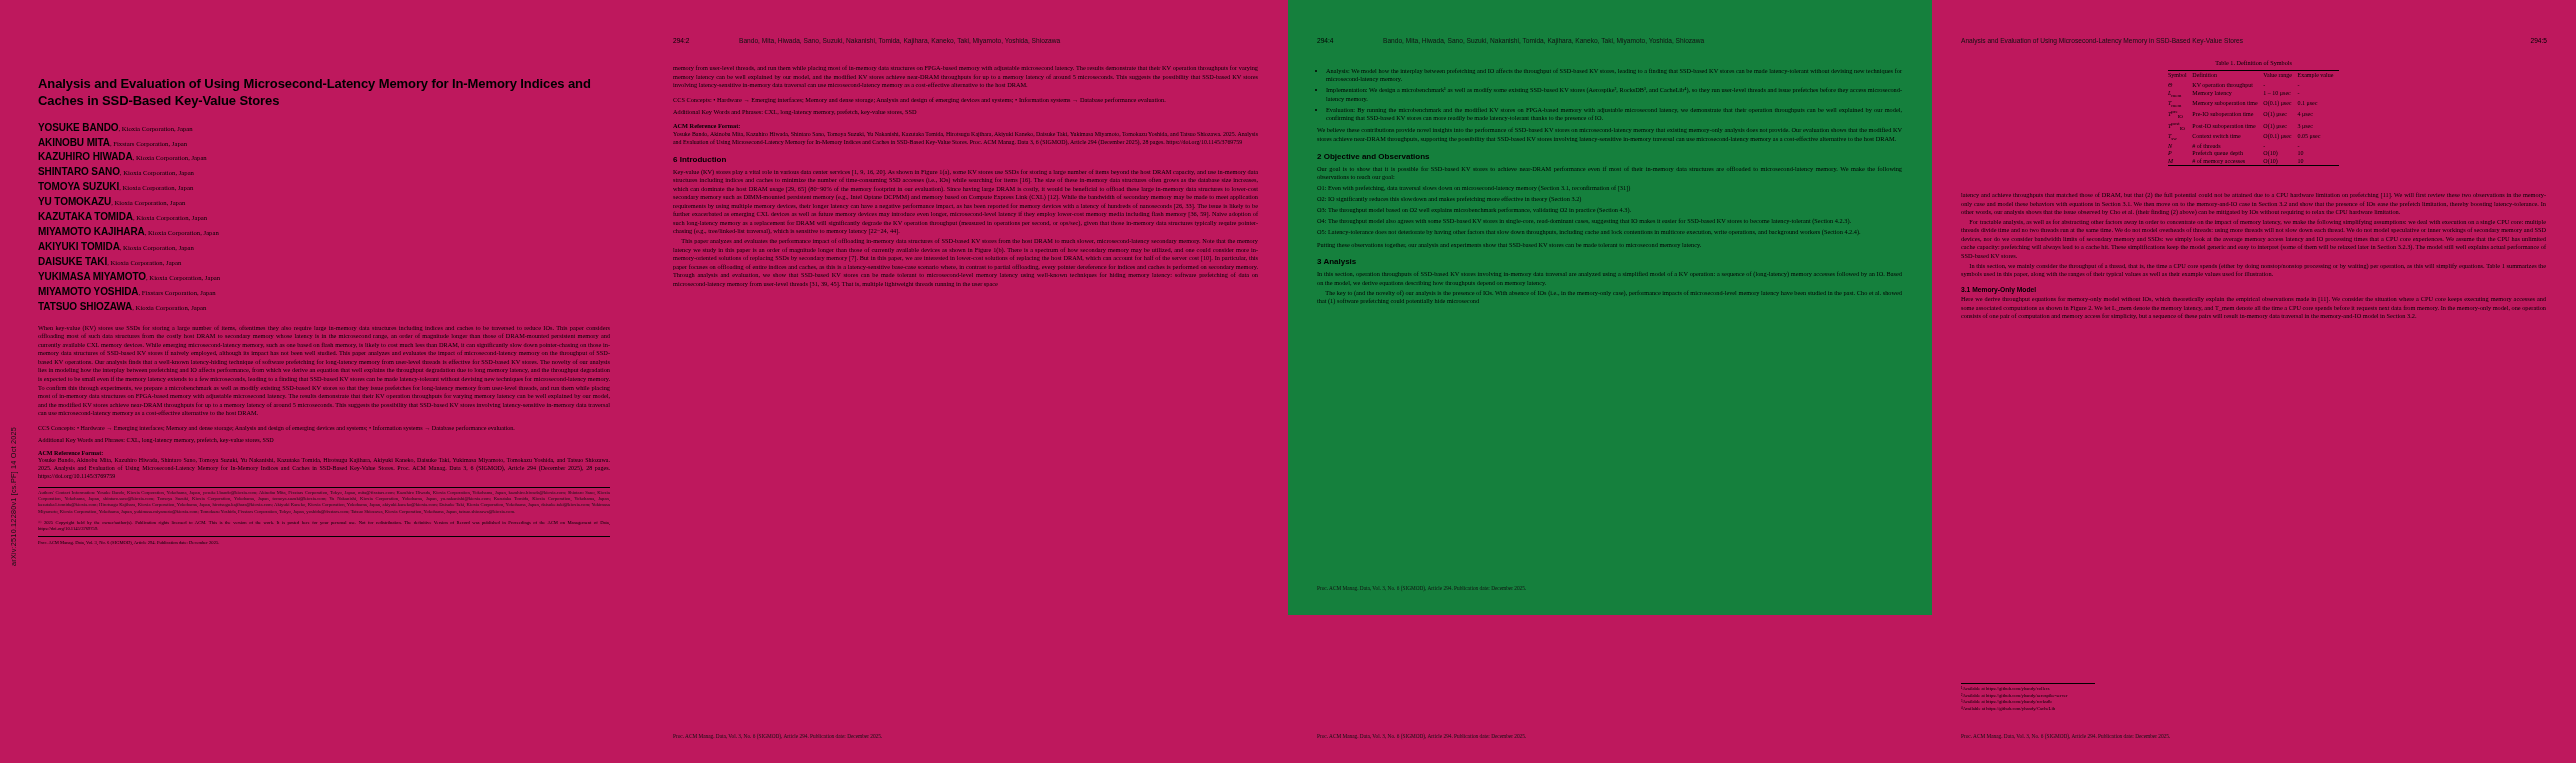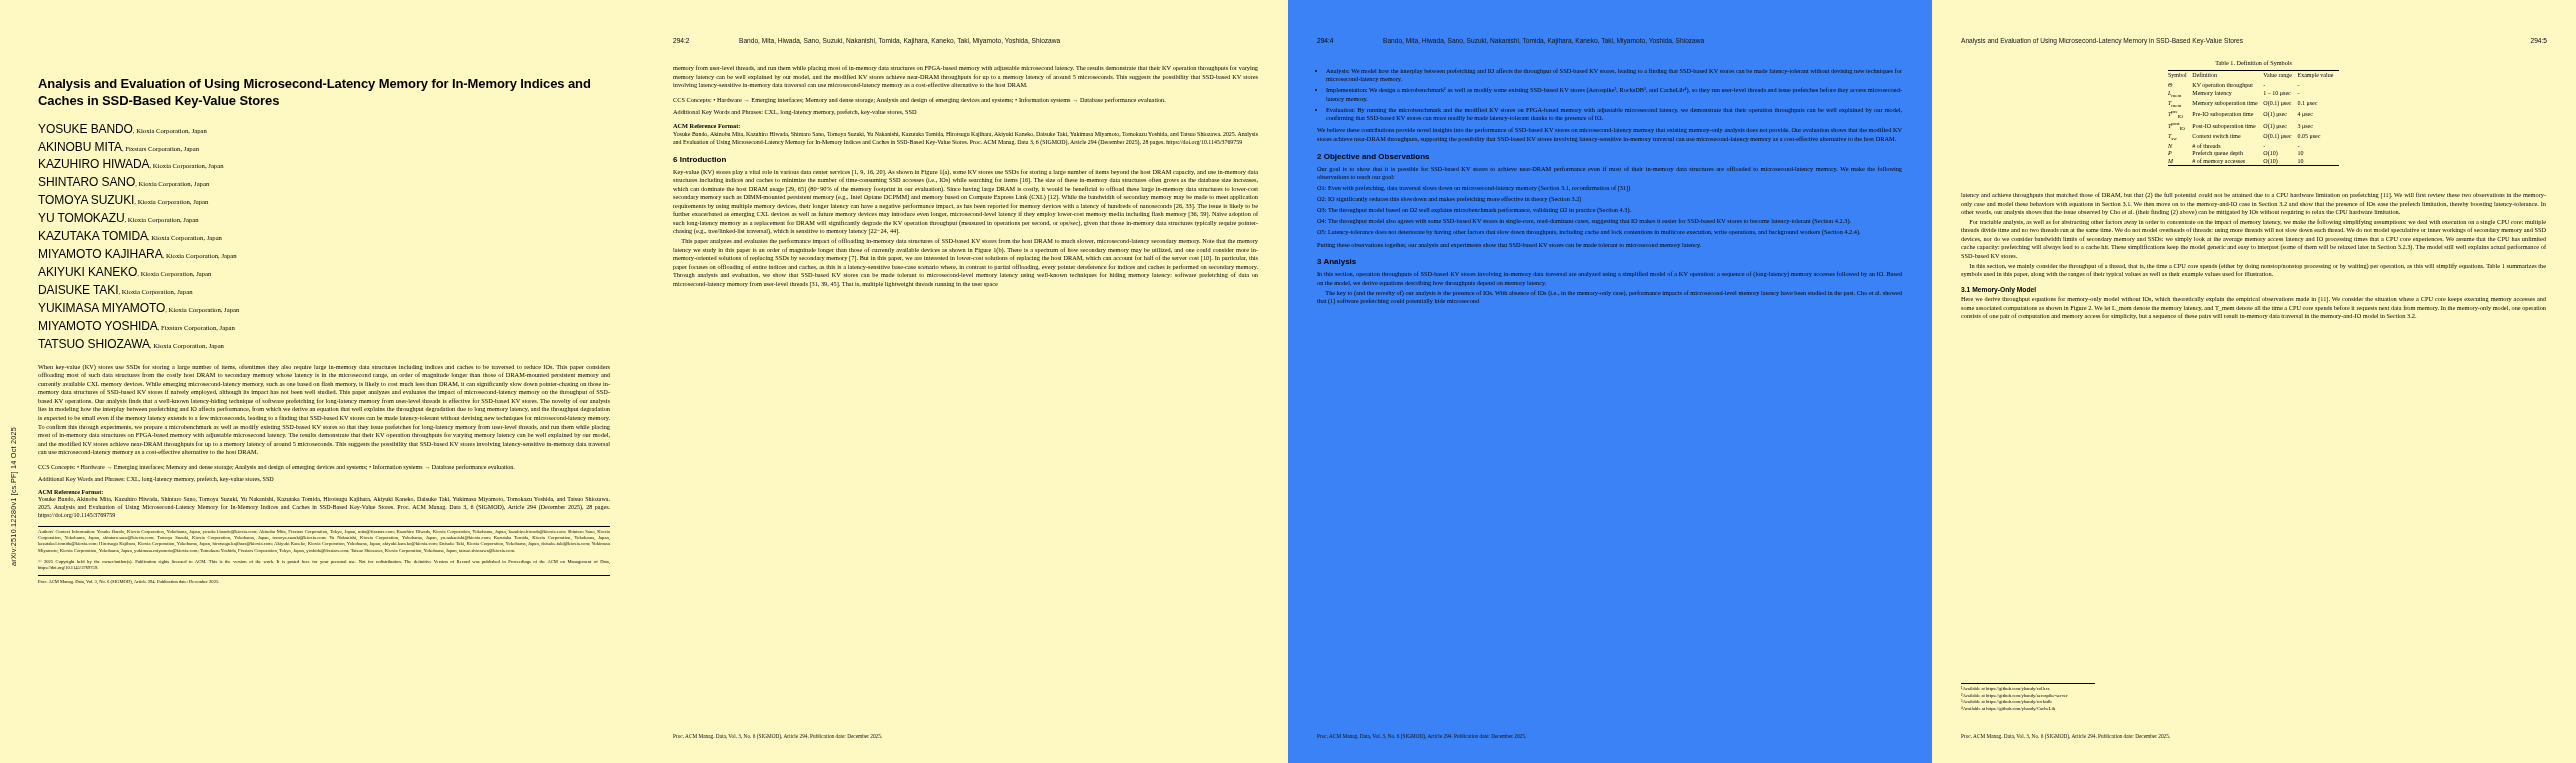--- a/index.html
+++ b/index.html
@@ -5,21 +5,21 @@
   * { box-sizing: border-box; }
   html, body { margin:0; padding:0; }
   body {
     width:2576px; height:763px;
     background:#ffffff;
     font-family:"Liberation Serif", serif;
     color:#000;
     overflow:hidden;
   }
   .spread { display:flex; width:2576px; height:763px; }
-  .page { position:relative; height:763px; background:#fef9c3; }
+  .page { position:relative; height:763px; background:#be185d; }
   .p1 { width:644px; }
   .p2 { width:644px; }
   .p3 { width:644px; }
   .p4 { width:644px; }
 
   .arxiv-rail {
     position:absolute; left:9px; top:210px;
     width:16.5px; height:356px;
     writing-mode:vertical-rl; transform:rotate(180deg);
     font-family:"Liberation Sans", sans-serif;
@@ -29,21 +29,21 @@
 
   .body1 { position:absolute; left:38px; top:0; width:572px; }
 
   .paper-title {
     font-family:"Liberation Sans", sans-serif;
     font-weight:700; font-size:13px; line-height:1.34;
     letter-spacing:-0.1px;
     margin-top:75px;
   }
   .authors { margin-top:10.8px; font-size:7.4px; line-height:1.495; }
-  .authors .an { font-family:"Liberation Sans", sans-serif; font-size:12px; letter-spacing:-0.1px;}
+  .authors .an { font-family:"Liberation Sans", sans-serif; font-size:10px; letter-spacing:-0.1px;font-weight:bold;}
   .authors .af { font-family:"Liberation Serif", serif; font-size:6.7px; }
 
   .abstract { margin-top:9px; font-size:6.3px; line-height:1.355; text-align:justify; }
   .abstract p { margin:0; text-indent:0; }
 
   .ccs { margin-top:6.4px; font-size:6.1px; line-height:1.34; text-align:justify; }
   .kw { margin-top:3.8px; font-size:6.1px; line-height:1.34; }
   .acmref-h { margin-top:5.7px; font-size:6.1px; font-weight:700; font-family:"Liberation Serif", serif;}
   .acmref { font-size:6px; line-height:1.33; text-align:justify; margin-top:1.3px;}
 
@@ -155,21 +155,21 @@
 
       <div class="authors" id="authors">
           <div><span class="an">YOSUKE BANDO</span><span class="af">, Kioxia Corporation, Japan</span></div>
           <div><span class="an">AKINOBU MITA</span><span class="af">, Fixstars Corporation, Japan</span></div>
           <div><span class="an">KAZUHIRO HIWADA</span><span class="af">, Kioxia Corporation, Japan</span></div>
           <div><span class="an">SHINTARO SANO</span><span class="af">, Kioxia Corporation, Japan</span></div>
           <div><span class="an">TOMOYA SUZUKI</span><span class="af">, Kioxia Corporation, Japan</span></div>
           <div><span class="an">YU TOMOKAZU</span><span class="af">, Kioxia Corporation, Japan</span></div>
           <div><span class="an">KAZUTAKA TOMIDA</span><span class="af">, Kioxia Corporation, Japan</span></div>
           <div><span class="an">MIYAMOTO KAJIHARA</span><span class="af">, Kioxia Corporation, Japan</span></div>
-          <div><span class="an">AKIYUKI KANEKO</span><span class="af">, Kioxia Corporation, Japan</span></div>
+          <div><span class="an">AKIYUKI TOMIDA</span><span class="af">, Kioxia Corporation, Japan</span></div>
           <div><span class="an">DAISUKE TAKI</span><span class="af">, Kioxia Corporation, Japan</span></div>
           <div><span class="an">YUKIMASA MIYAMOTO</span><span class="af">, Kioxia Corporation, Japan</span></div>
           <div><span class="an">MIYAMOTO YOSHIDA</span><span class="af">, Fixstars Corporation, Japan</span></div>
           <div><span class="an">TATSUO SHIOZAWA</span><span class="af">, Kioxia Corporation, Japan</span></div>
         </div>
 
       <div class="abstract">
         <p>When key-value (KV) stores use SSDs for storing a large number of items, oftentimes they also require large in-memory data structures including indices and caches to be traversed to reduce IOs. This paper considers offloading most of such data structures from the costly host DRAM to secondary memory whose latency is in the microsecond range, an order of magnitude longer than those of DRAM-mounted persistent memory and currently available CXL memory devices. While emerging microsecond-latency memory, such as one based on flash memory, is likely to cost much less than DRAM, it can significantly slow down pointer-chasing on those in-memory data structures of SSD-based KV stores if naively employed, although its impact has not been well studied. This paper analyzes and evaluates the impact of microsecond-latency memory on the throughput of SSD-based KV operations. Our analysis finds that a well-known latency-hiding technique of software prefetching for long-latency memory from user-level threads is effective for SSD-based KV stores. The novelty of our analysis lies in modeling how the interplay between prefetching and IO affects performance, from which we derive an equation that well explains the throughput degradation due to long memory latency, and the throughput degradation is expected to be small even if the memory latency extends to a few microseconds, leading to a finding that SSD-based KV stores can be made latency-tolerant without devising new techniques for microsecond-latency memory. To confirm this through experiments, we prepare a microbenchmark as well as modify existing SSD-based KV stores so that they issue prefetches for long-latency memory from user-level threads, and run them while placing most of in-memory data structures on FPGA-based memory with adjustable microsecond latency. The results demonstrate that their KV operation throughputs for varying memory latency can be well explained by our model, and the modified KV stores achieve near-DRAM throughputs for up to a memory latency of around 5 microseconds. This suggests the possibility that SSD-based KV stores involving latency-sensitive in-memory data traversal can use microsecond-latency memory as a cost-effective alternative to the host DRAM.</p>
       </div>
 
@@ -380,21 +380,21 @@
       </div>
 
       <div class="runhead" style="left:29px;">Analysis and Evaluation of Using Microsecond-Latency Memory in SSD-Based Key-Value Stores</div>
       <div class="folio-right">294:5</div>
       <div class="footline">Proc. ACM Manag. Data, Vol. 3, No. 6 (SIGMOD), Article 294. Publication date: December 2025.</div>
     </div>
   </div>
 
 </div>
 
-<div style="position:absolute;left:1288px;top:0;width:644px;height:763px;background:#3b82f6;z-index:2;">
+<div style="position:absolute;left:1288px;top:0;width:644px;height:615px;background:#15803d;z-index:2;">
   <div class="folio-left">294:4</div>
   <div class="runhead" style="left:95px;">Bando, Mita, Hiwada, Sano, Suzuki, Nakanishi, Tomida, Kajihara, Kaneko, Taki, Miyamoto, Yoshida, Shiozawa</div>
 
   <div class="col">
     <ul class="bul" id="bullets">
         <li>Analysis: We model how the interplay between prefetching and IO affects the throughput of SSD-based KV stores, leading to a finding that SSD-based KV stores can be made latency-tolerant without devising new techniques for microsecond-latency memory.</li>
         <li>Implementation: We design a microbenchmark¹ as well as modify some existing SSD-based KV stores (Aerospike², RocksDB³, and CacheLib⁴), so they run user-level threads and issue prefetches before they access microsecond-latency memory.</li>
         <li>Evaluation: By running the microbenchmark and the modified KV stores on FPGA-based memory with adjustable microsecond latency, we demonstrate that their operation throughputs can be well explained by our model, confirming that SSD-based KV stores can more readily be made latency-tolerant thanks to the presence of IO.</li>
       </ul>
     <p style="margin-top:3.8px">We believe these contributions provide novel insights into the performance of SSD-based KV stores on microsecond-latency memory that existing memory-only analysis does not provide. Our evaluation shows that the modified KV stores achieve near-DRAM throughputs, supporting the possibility that SSD-based KV stores involving latency-sensitive in-memory traversal can use microsecond-latency memory as a cost-effective alternative to the host DRAM.</p>

